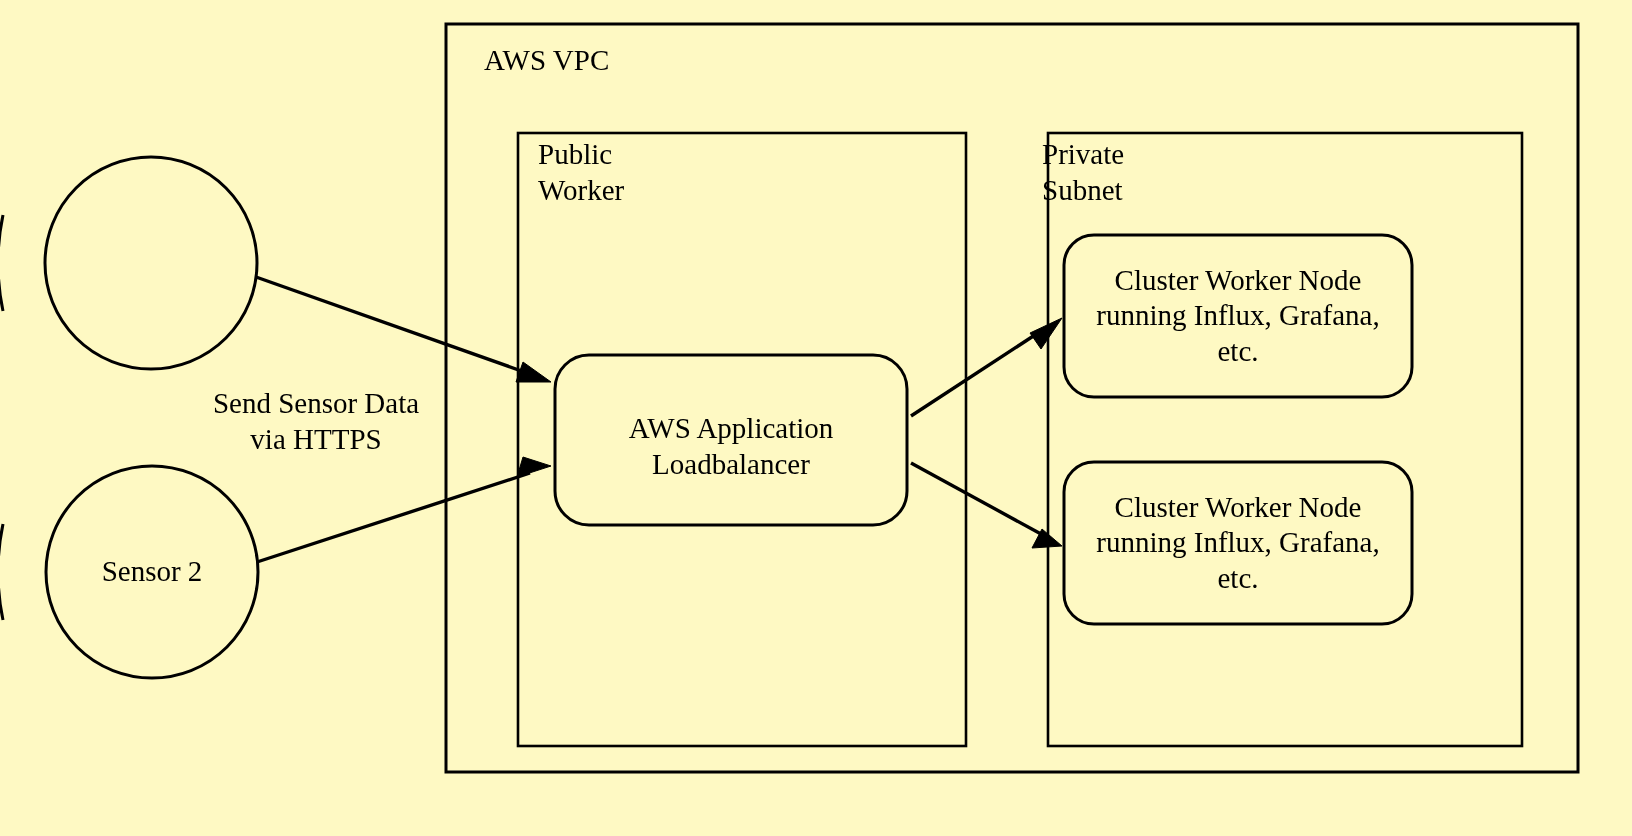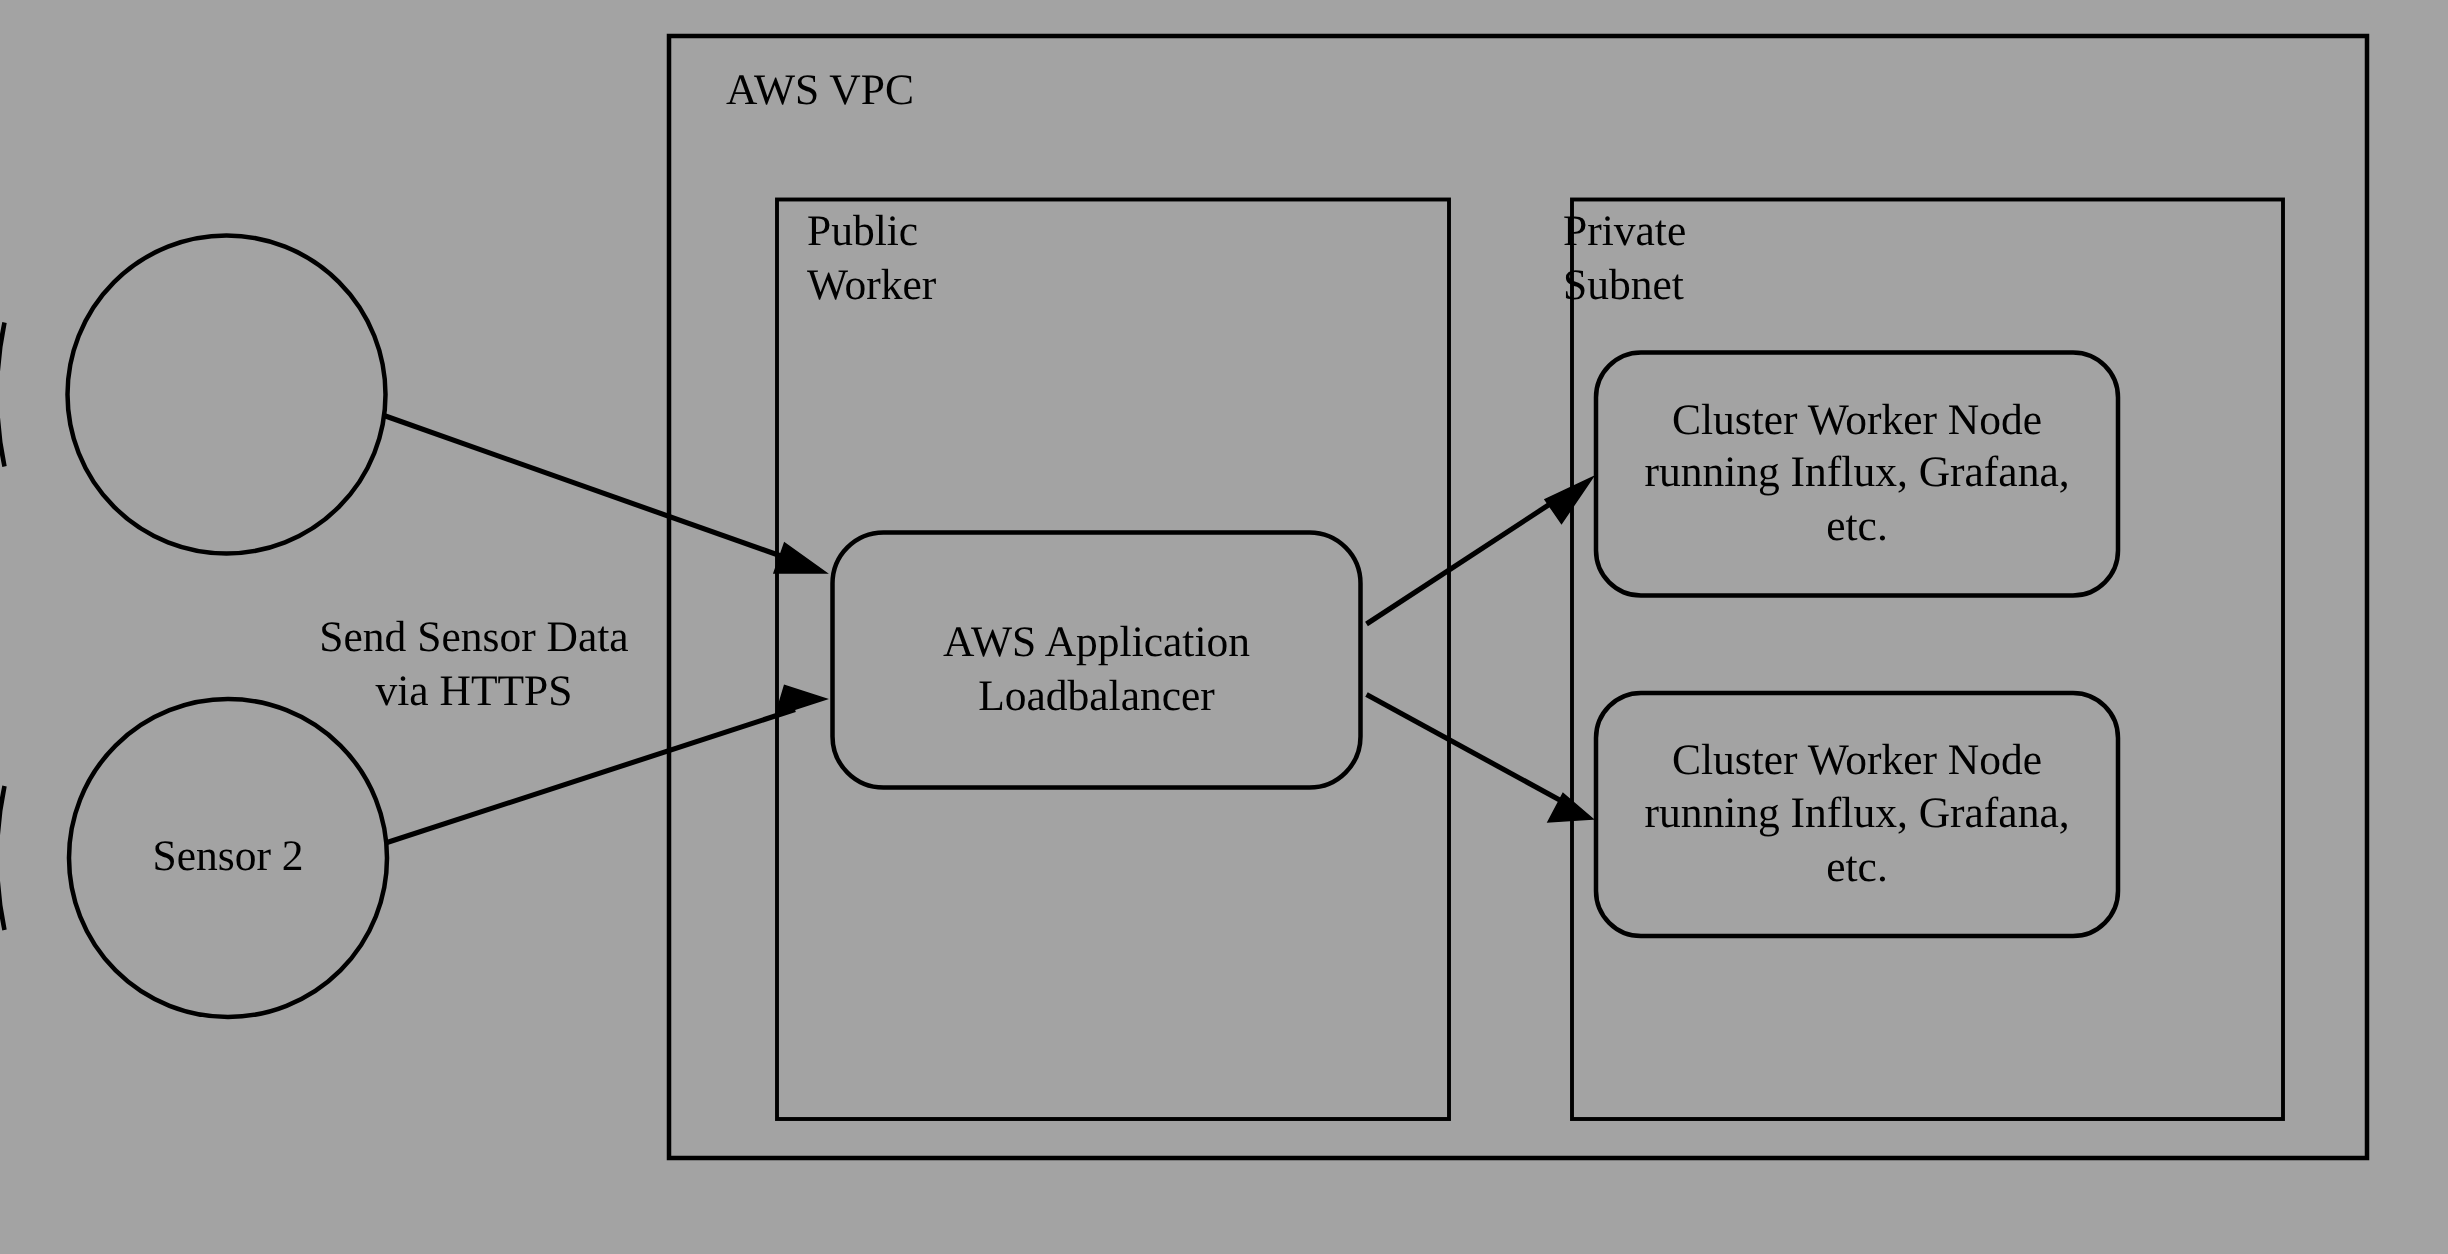--- a/index.html
+++ b/index.html
@@ -8,21 +8,21 @@
     padding: 0;
     background: #ffffff;
   }
   body {
     font-family: "Liberation Serif", "DejaVu Serif", serif;
   }
   #canvas {
     position: relative;
     width: 1632px;
     height: 836px;
-    background: #a3a3a3;
+    background: #fef9c3;
     overflow: hidden;
     text-decoration: underline;
   }
   #diagram-svg {
     position: absolute;
     left: 0;
     top: 0;
     width: 1632px;
     height: 836px;
   }
@@ -135,16 +135,16 @@
 Loadbalancer</div>
 
   <div class="lbl lbl-node centered-box" style="left:1064px; top:235px; width:348px; height:162px;">Cluster Worker Node
 running Influx, Grafana,
 etc.</div>
 
   <div class="lbl lbl-node centered-box" style="left:1064px; top:462px; width:348px; height:162px;">Cluster Worker Node
 running Influx, Grafana,
 etc.</div>
 
-  <div class="lbl lbl-edge" style="left:192px; top:408px; width:248px;">Send Sensor Data
+  <div class="lbl lbl-edge" style="left:192px; top:386px; width:248px;">Send Sensor Data
 via HTTPS</div>
 
 </div>
 
 </body></html>

